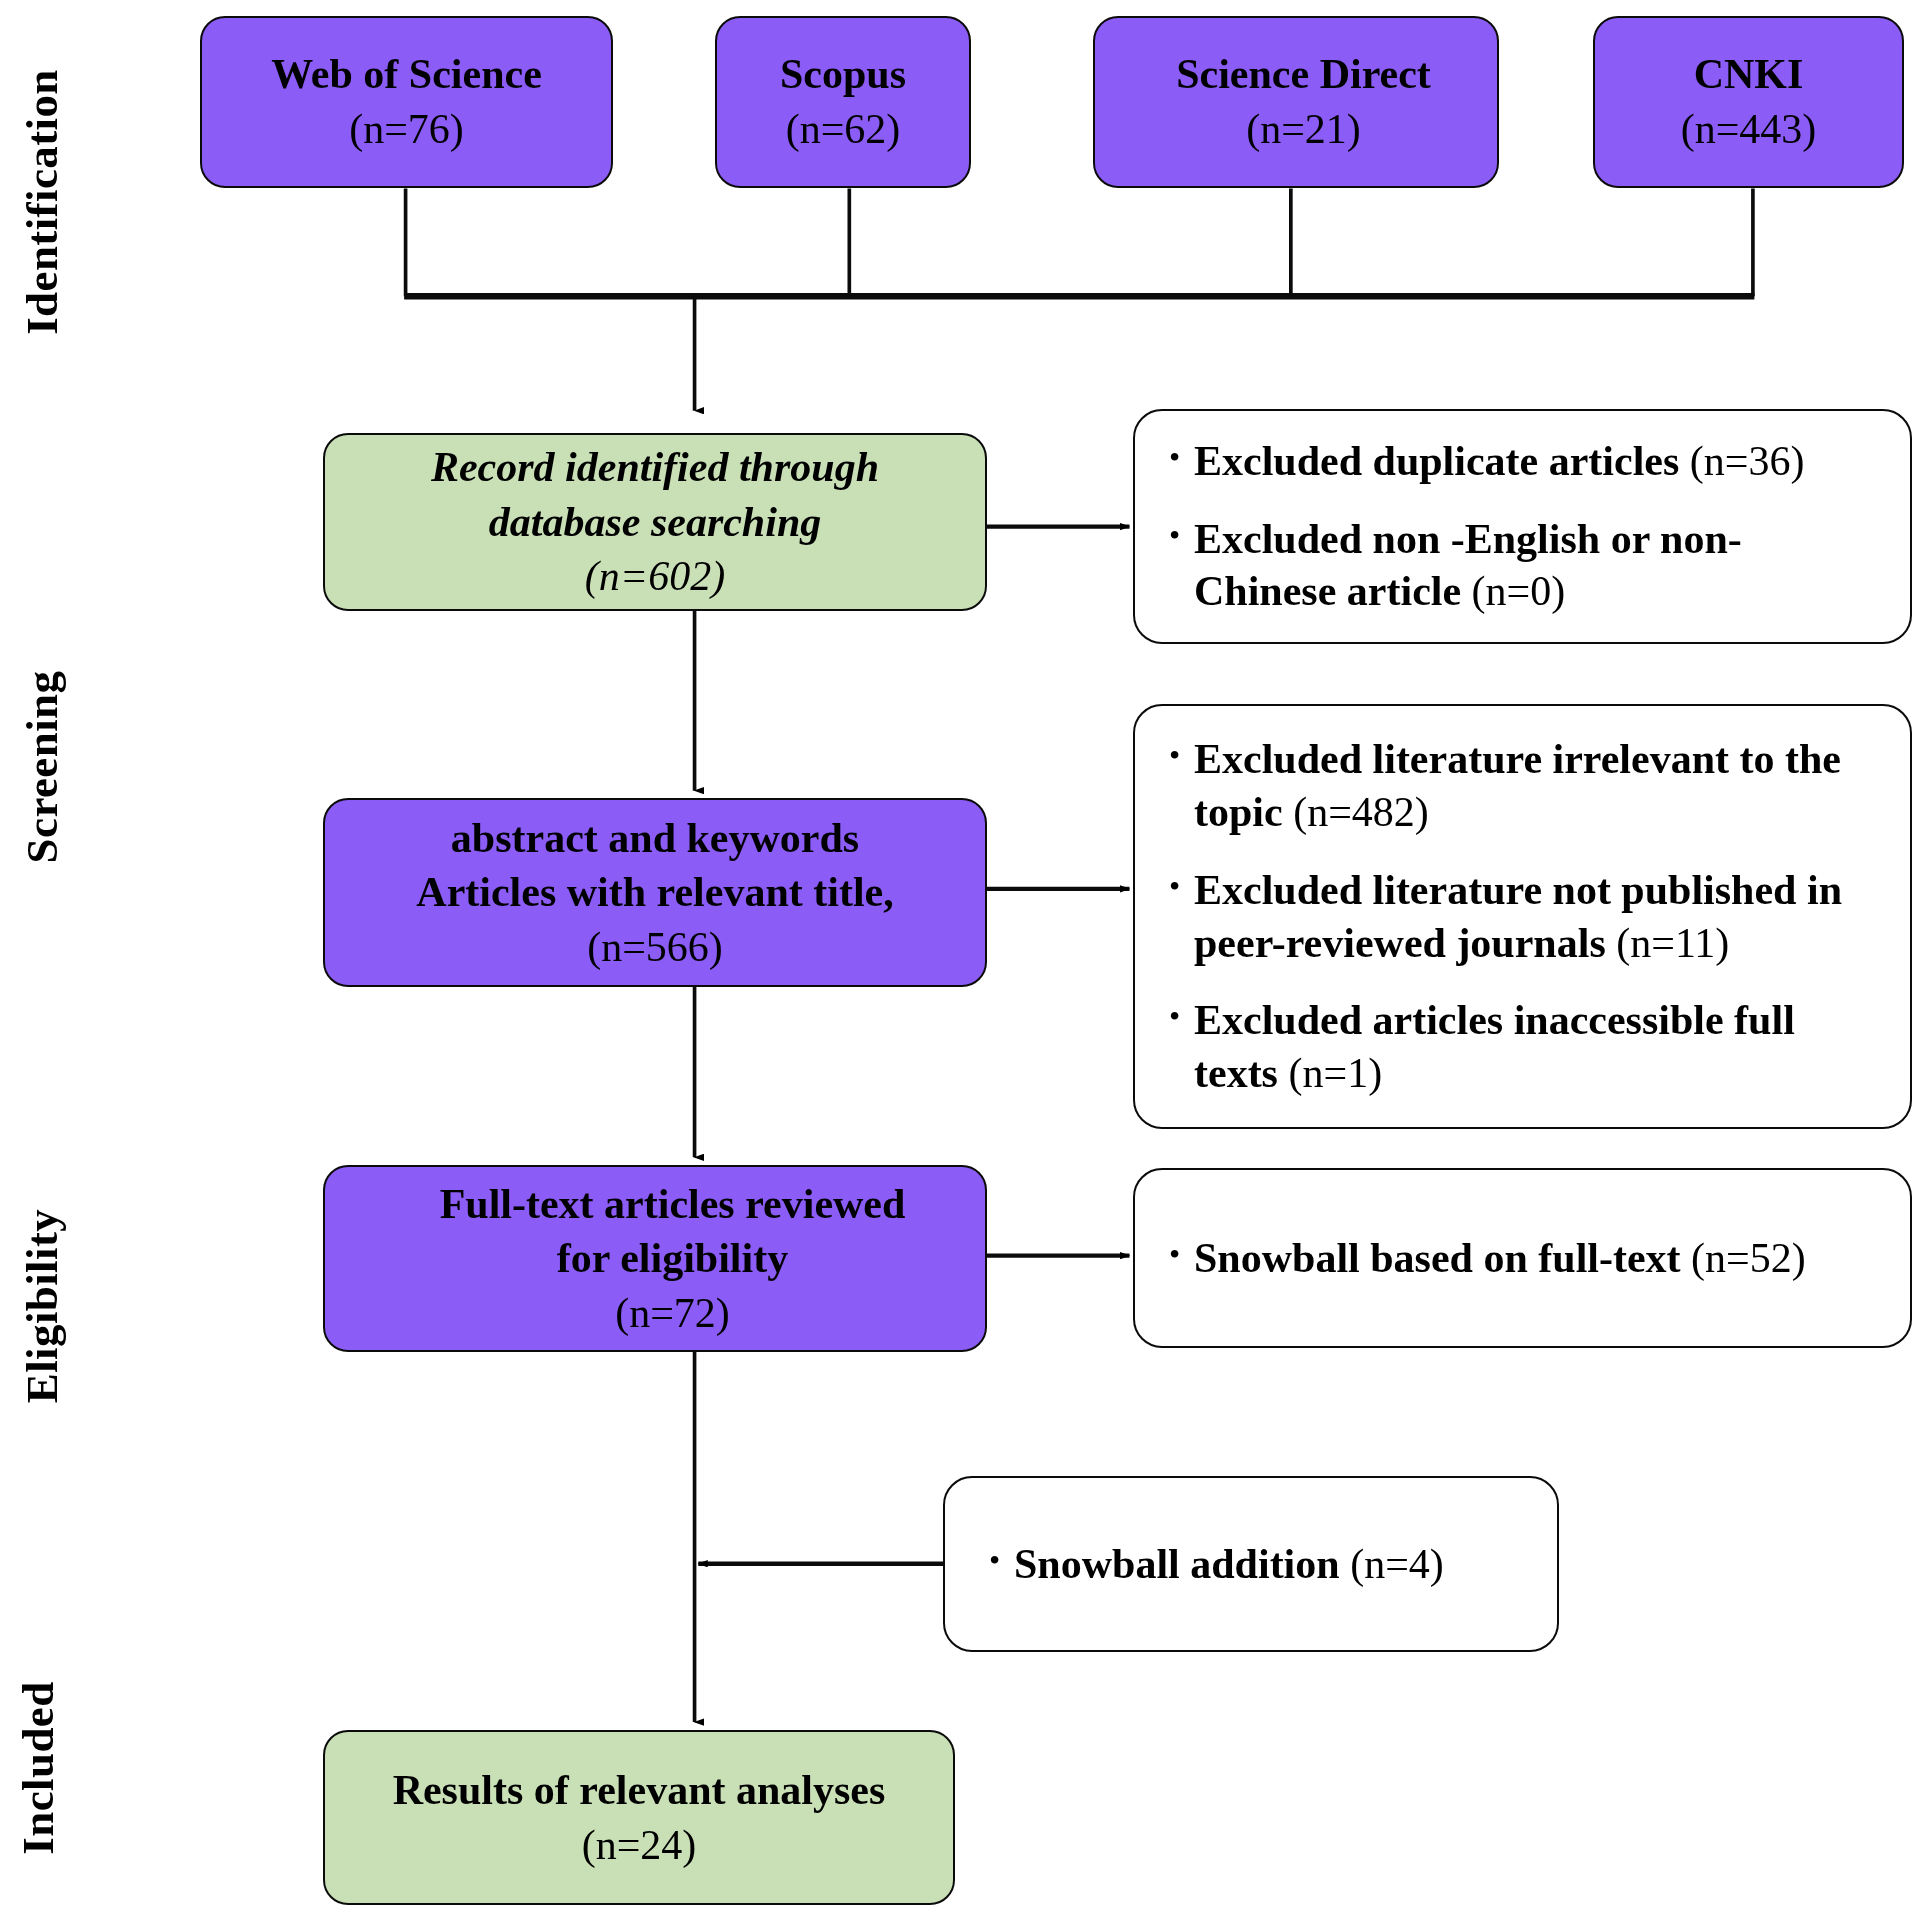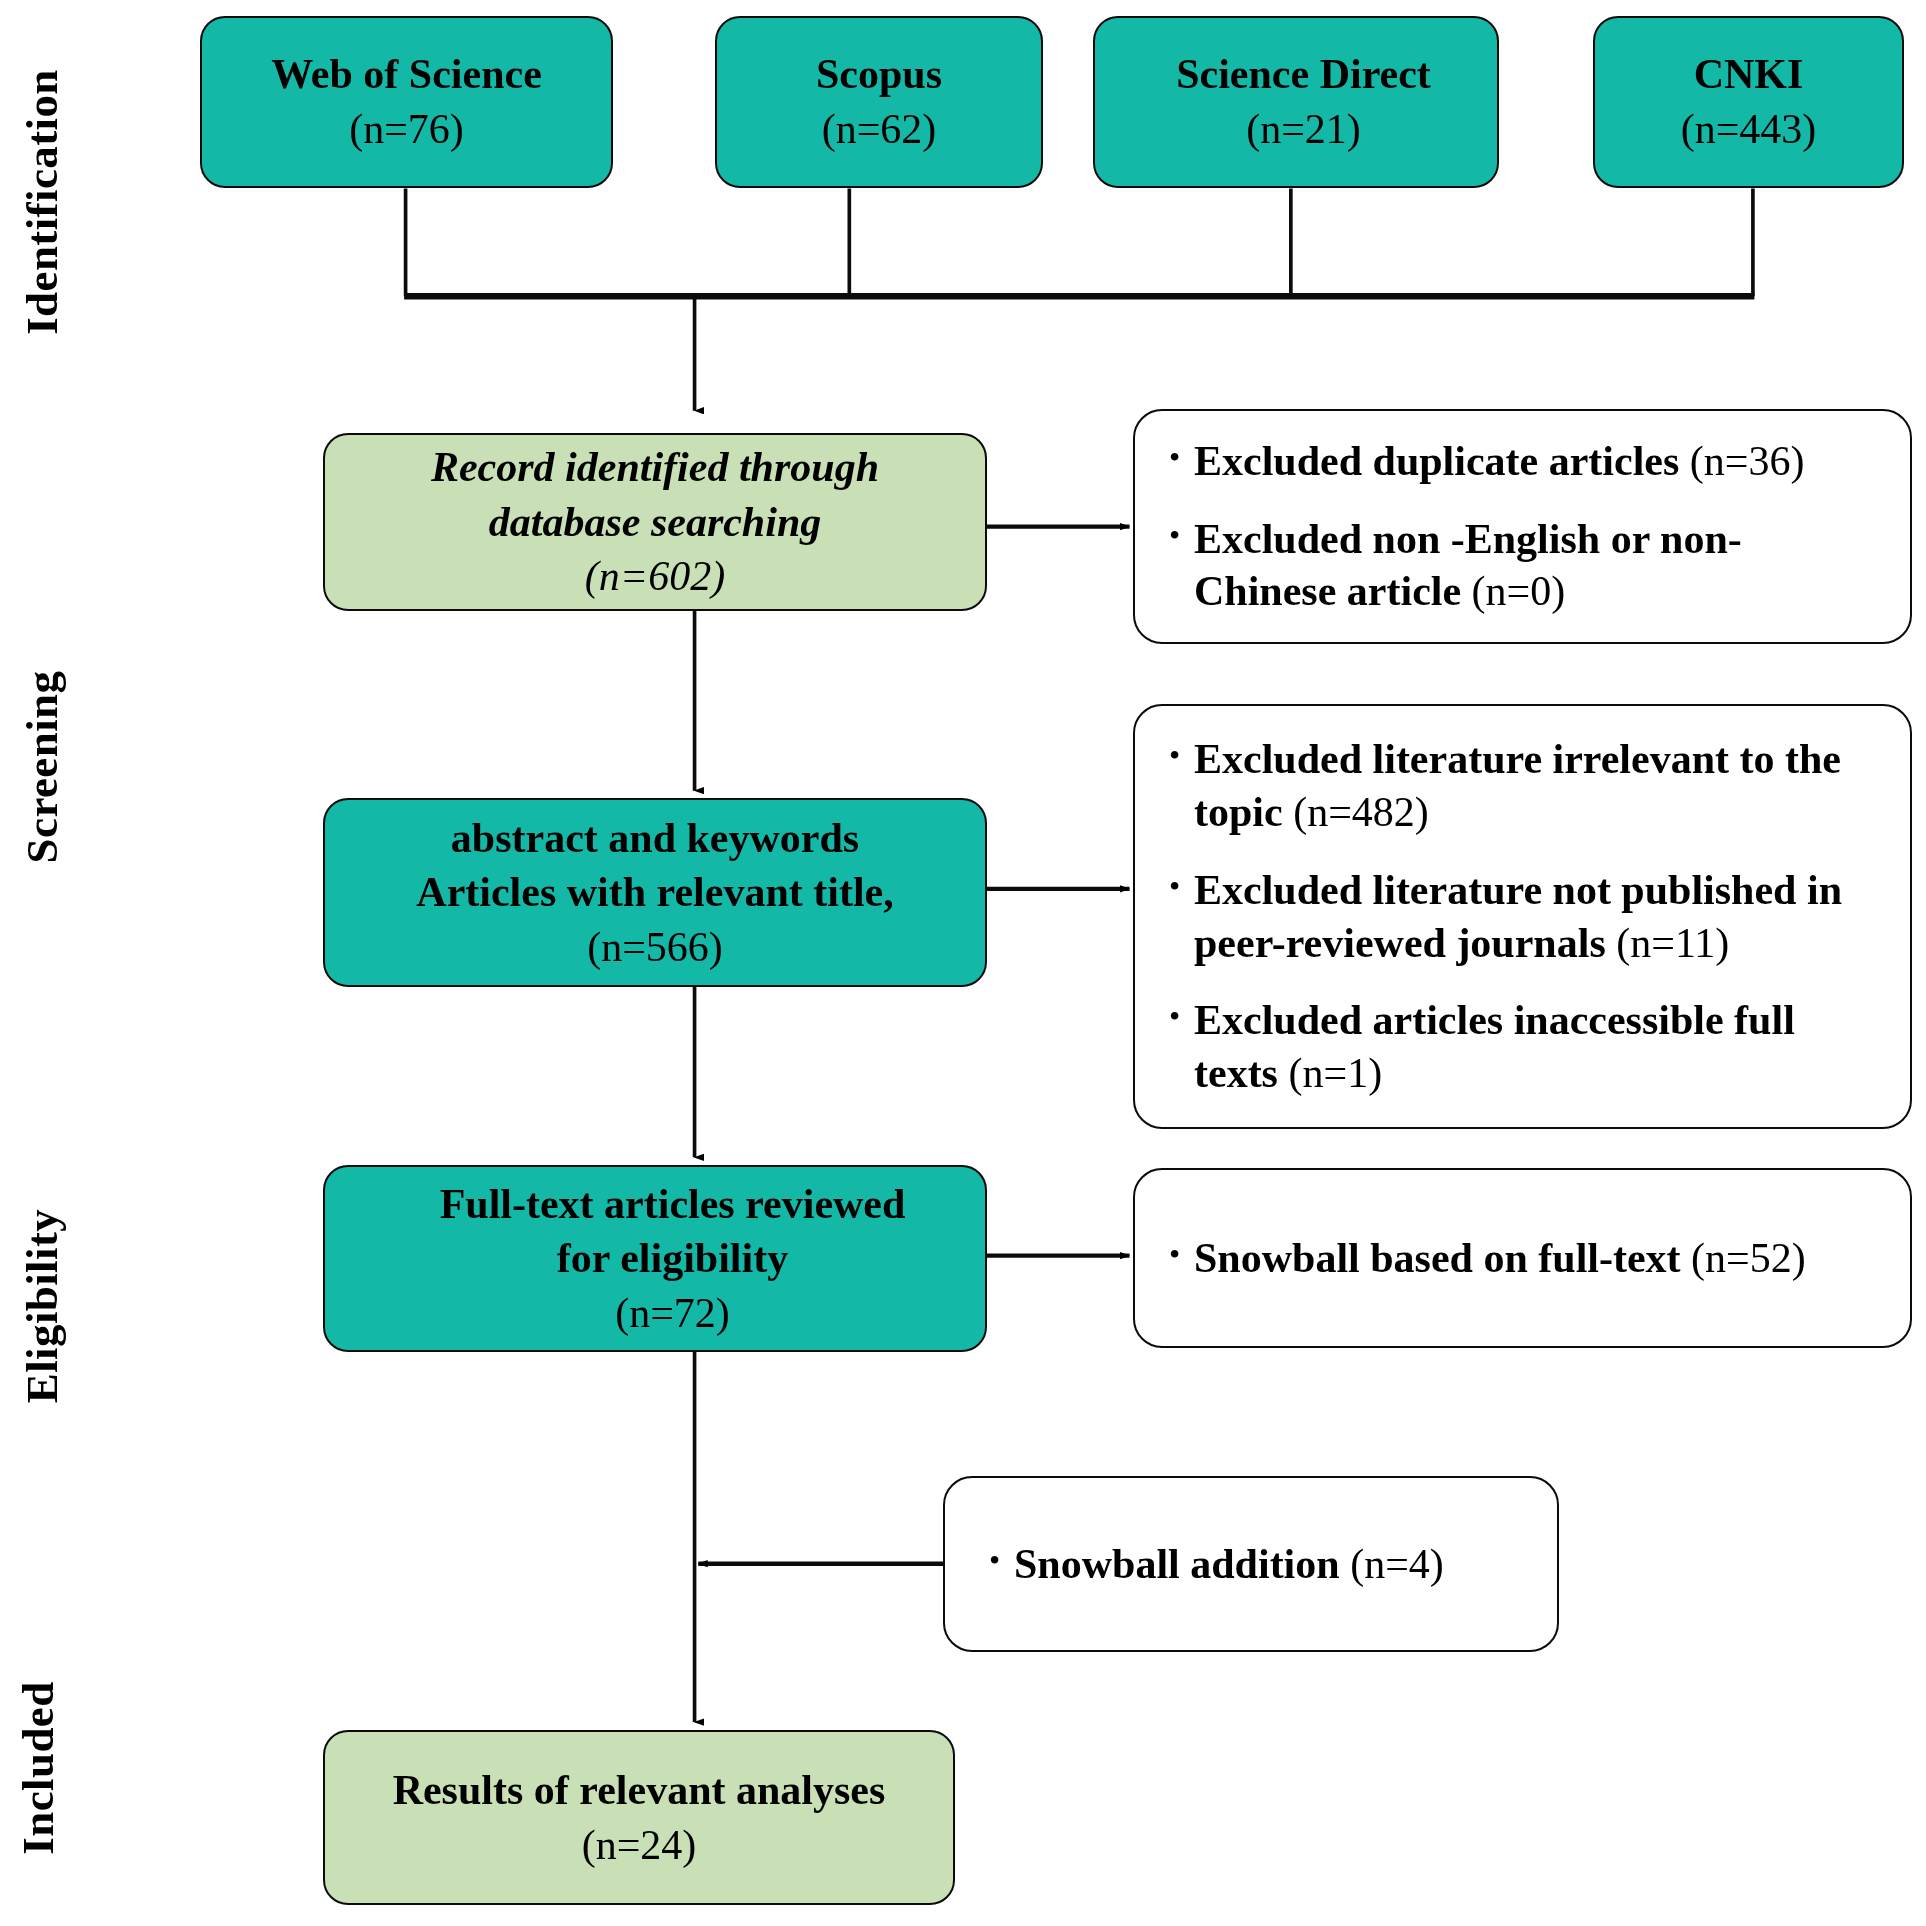--- a/index.html
+++ b/index.html
@@ -30,21 +30,21 @@
     color: #000000;
     white-space: nowrap;
     transform-origin: center center;
     letter-spacing: 0.4px;
   }
   .node-box {
     position: absolute;
     box-sizing: border-box;
     border: 2.9px solid #0b0b0b;
     border-radius: 25px;
-    background: #14b8a6;
+    background: #8b5cf6;
     display: flex;
     align-items: center;
     justify-content: center;
     text-align: center;
     font-family: "Liberation Serif", "DejaVu Serif", serif;
     color: #000000;
   }
   .node-box.green { background: #c9e0b7; }
   .node-box .node-text {
     font-size: 42px;
@@ -145,21 +145,21 @@
 
   <div class="stage-label" style="left:-87px; top:1742px; width:249px; text-align:center; transform:rotate(-90deg);">Included</div>
 
   <div class="node-box" style="left:200px; top:16px; width:413px; height:172px;">
     <div class="node-text">
       <span class="t-line">Web of Science</span>
       <span class="n-line">(n=76)</span>
     </div>
   </div>
 
-  <div class="node-box" style="left:715px; top:16px; width:328px; height:172px;">
+  <div class="node-box" style="left:715px; top:16px; width:256px; height:172px;">
     <div class="node-text">
       <span class="t-line">Scopus</span>
       <span class="n-line">(n=62)</span>
     </div>
   </div>
 
   <div class="node-box" style="left:1093px; top:16px; width:406px; height:172px;padding-left:15px;">
     <div class="node-text">
       <span class="t-line">Science Direct</span>
       <span class="n-line">(n=21)</span>

